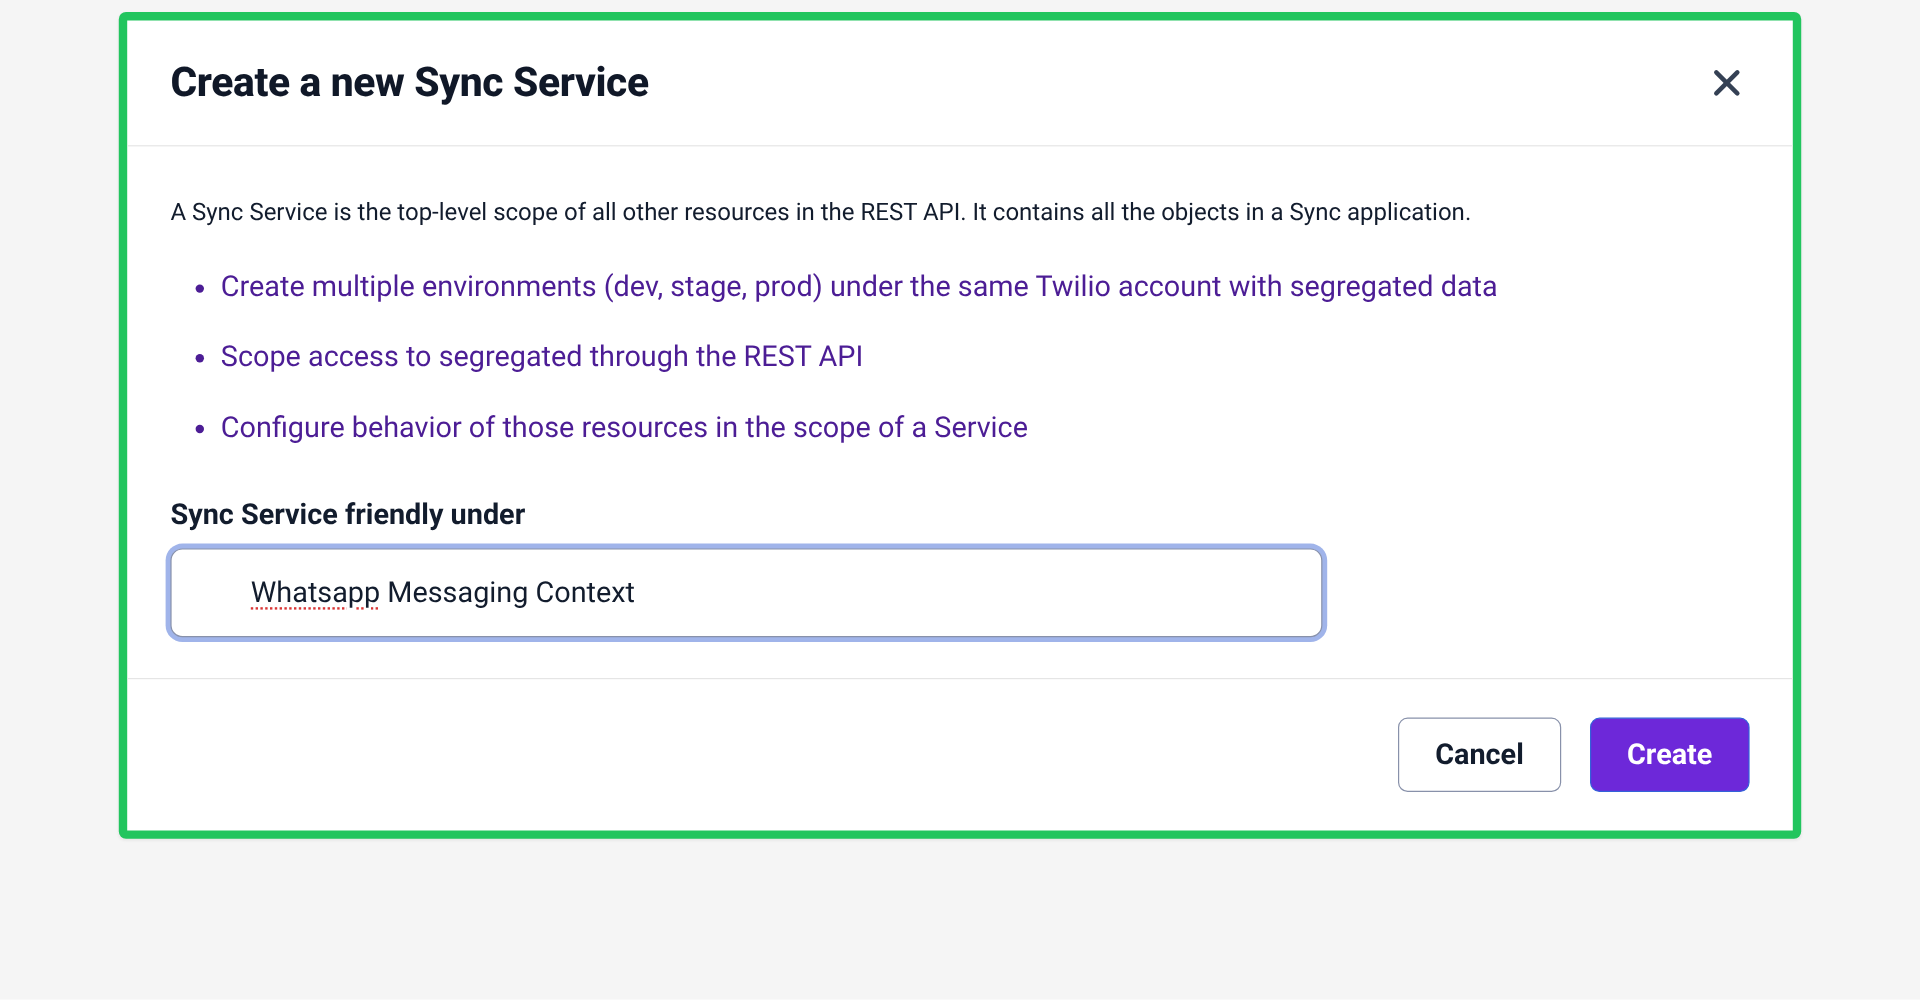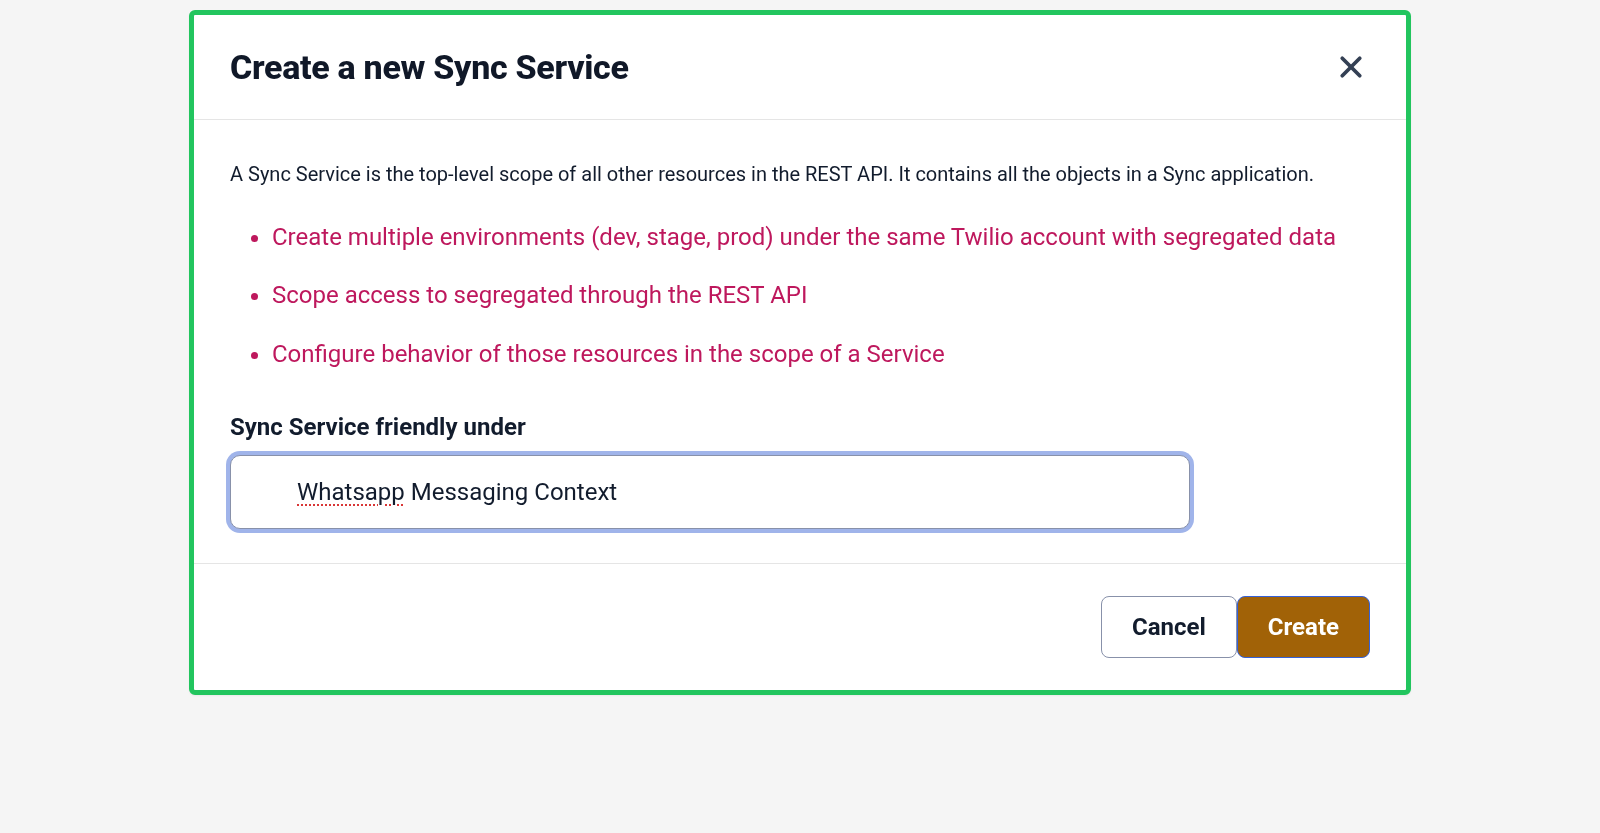--- a/index.html
+++ b/index.html
@@ -10,23 +10,23 @@
     body {
       font-family: -apple-system, BlinkMacSystemFont, "Segoe UI", Roboto, "Helvetica Neue", Arial, sans-serif;
       background: #f5f5f5;
       display: flex;
       justify-content: center;
       align-items: flex-start;
       padding: 10px;
     }
     .dialog {
       background: #ffffff;
-      border: 5px solid #22c55e;
+      border: 7px solid #22c55e;
       border-radius: 6px;
-      width: 1222px;
+      width: 1402px;
       box-shadow: 0 1px 2px rgba(0,0,0,0.05);
       overflow: hidden;
     }
     .dialog-header {
       display: flex;
       justify-content: space-between;
       align-items: center;
       padding: 32px 36px 32px 36px;
       border-bottom: 1px solid #e5e5e5;
     }
@@ -68,21 +68,21 @@
       margin-bottom: 18px;
       font-weight: 400;
     }
     .bulleted {
       list-style: disc;
       padding-left: 42px;
       margin-bottom: 40px;
     }
     .bulleted li {
       font-size: 24px;
-      color: #be185d;
+      color: #4c1d95;
       line-height: 1.6;
       margin-bottom: 20px;
       font-weight: 400;
     }
     .bulleted li:last-child {
       margin-bottom: 0;
     }
     .field-label {
       font-size: 24px;
       font-weight: 700;
@@ -128,37 +128,38 @@
       font-family: inherit;
       line-height: normal;
     }
     .hidden-text {
       color: transparent;
     }
     .dialog-footer {
       display: flex;
       justify-content: flex-end;
       align-items: center;
+      gap: 24px;
       padding: 32px 36px;
     }
     .btn {
       font-size: 24px;
       font-weight: 700;
       padding: 16px 30px;
       border-radius: 8px;
       cursor: pointer;
       font-family: inherit;
     }
     .btn-secondary {
       background: #ffffff;
       color: #121c2d;
       border: 1px solid #8891AA;
     }
     .btn-primary {
-      background: #a16207;
+      background: #6d28d9;
       color: #ffffff;
       border: 1px solid #3461d9;
     }
   </style>
 </head>
 <body>
 
 <div class="dialog">
 
   <div class="dialog-header">

